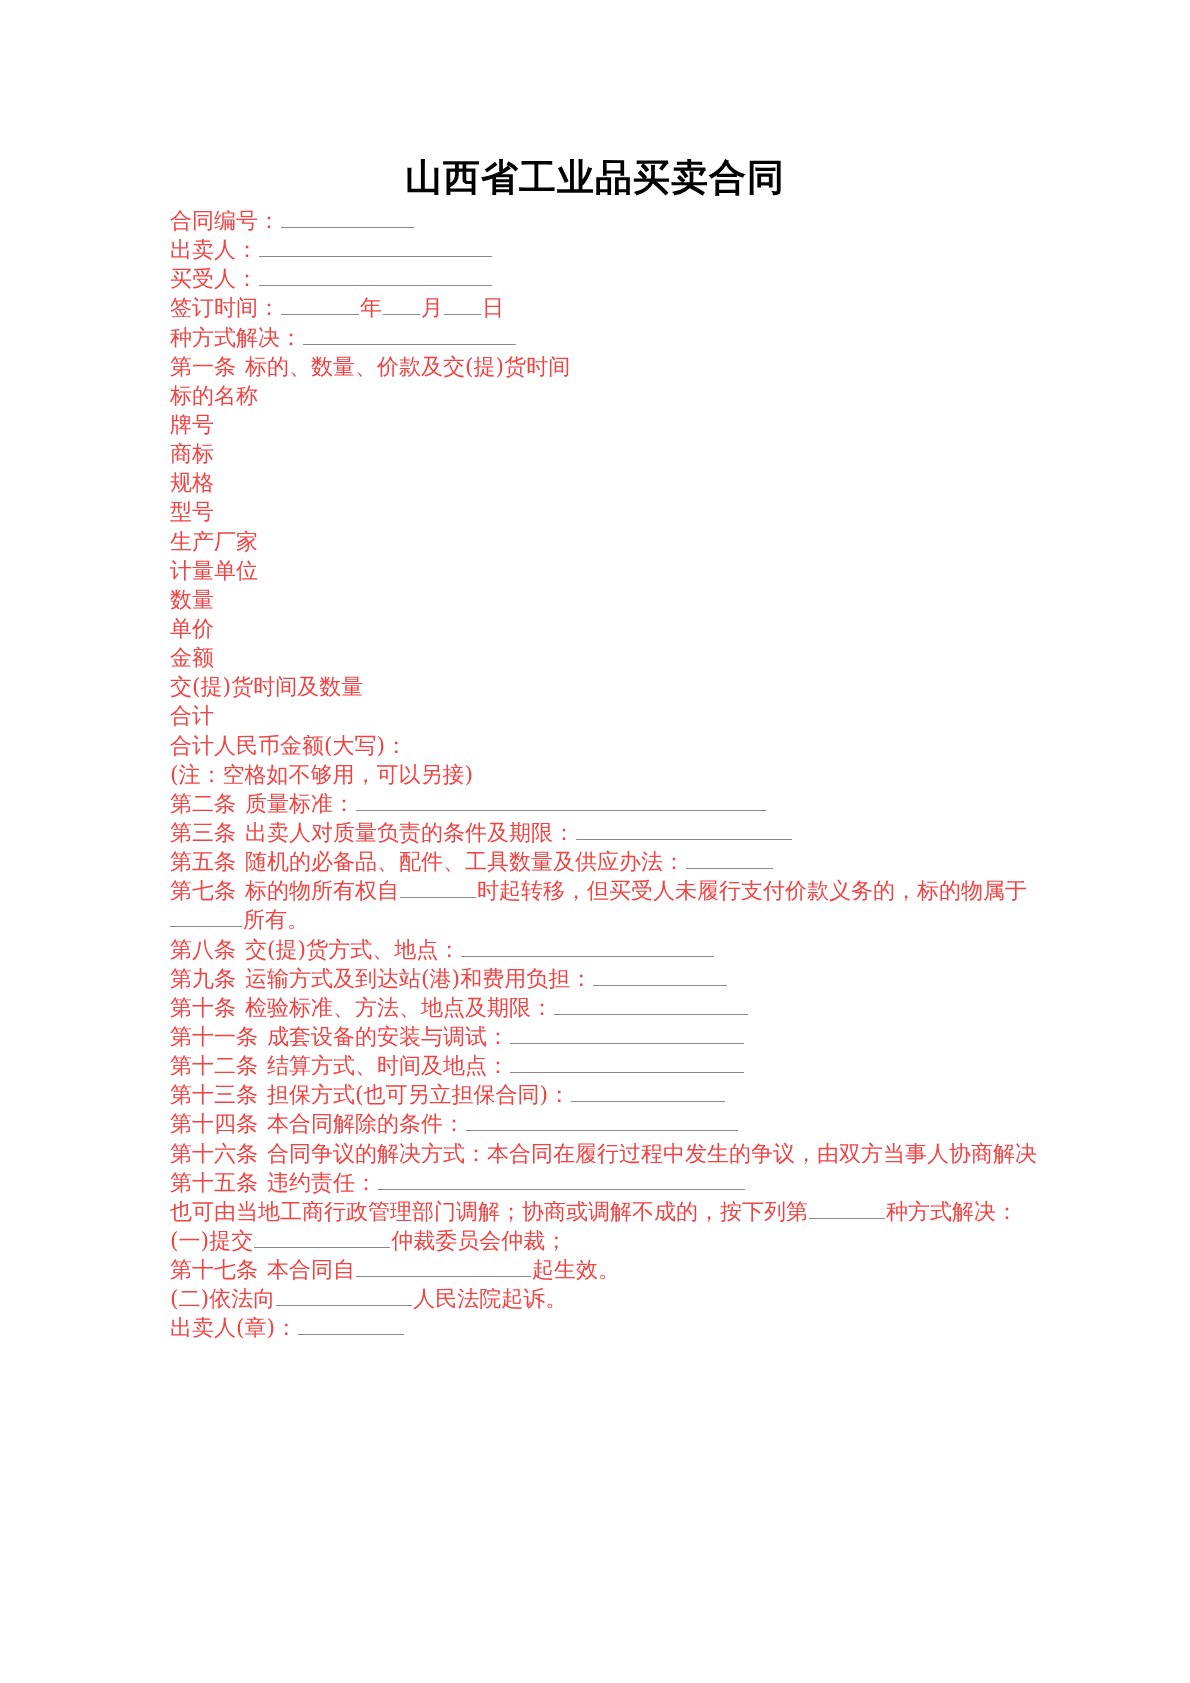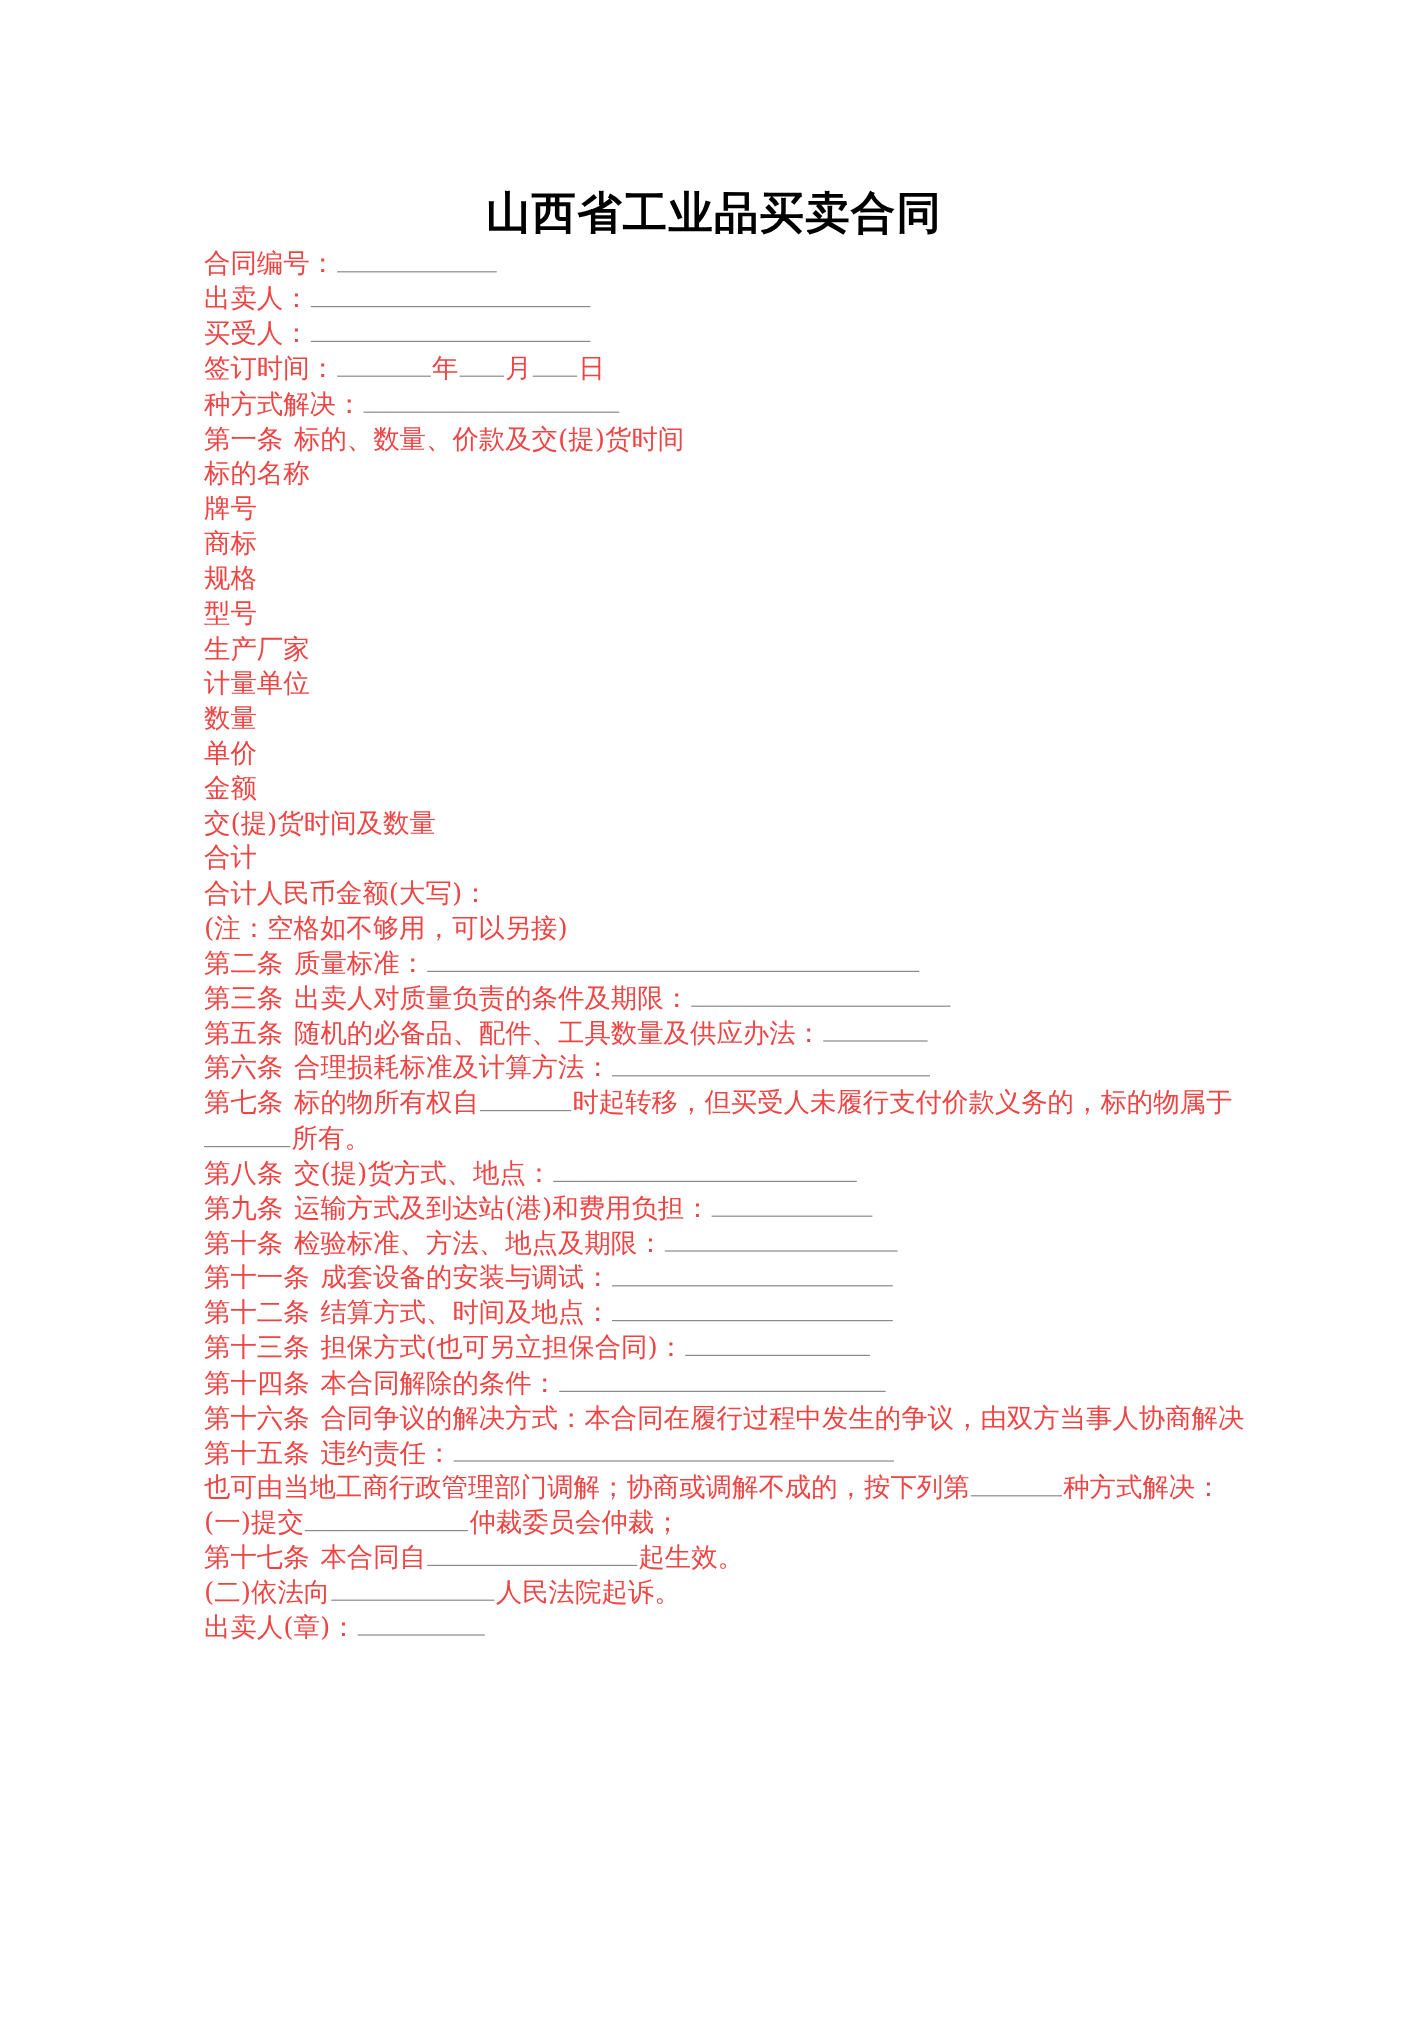--- a/index.html
+++ b/index.html
@@ -102,23 +102,20 @@
 
     <div class="line">
       <span>第二条</span><span class="gap"></span><span>质量标准：</span><span class="blank" style="width:410px"></span>
     </div>
     <div class="line">
       <span>第三条</span><span class="gap"></span><span>出卖人对质量负责的条件及期限：</span><span class="blank" style="width:216px"></span>
     </div>
     <div class="line">
       <span>第五条</span><span class="gap"></span><span>随机的必备品、配件、工具数量及供应办法：</span><span class="blank" style="width:87px"></span>
     </div>
-    <div class="line">
-      <span>第六条</span><span class="gap"></span><span>合理损耗标准及计算方法：</span><span class="blank" style="width:265px"></span>
-    </div>
 
     <div class="line">
       <span>第七条</span><span class="gap"></span><span>标的物所有权自</span><span class="blank" style="width:76px"></span><span>时起转移，但买受人未履行支付价款义务的，标的物属于</span>
     </div>
     <div class="line">
       <span class="blank" style="width:72px;margin-left:0"></span><span>所有。</span>
     </div>
 
     <div class="line">
       <span>第八条</span><span class="gap"></span><span>交(提)货方式、地点：</span><span class="blank" style="width:253px"></span>

